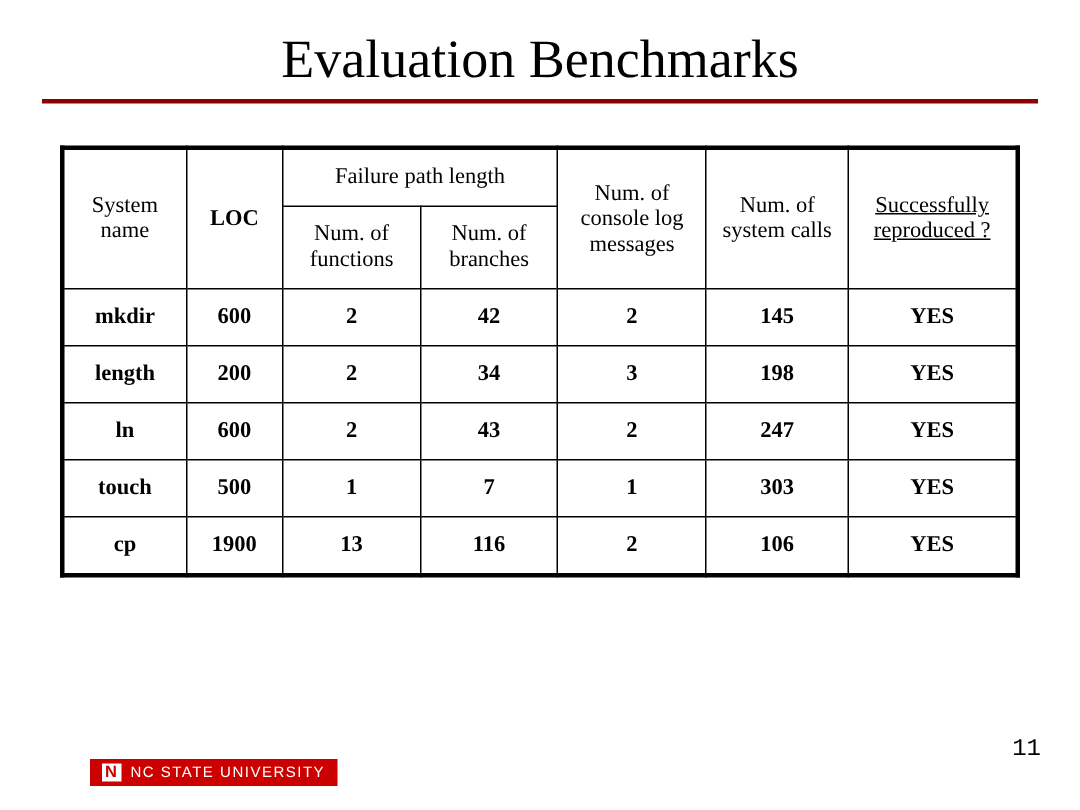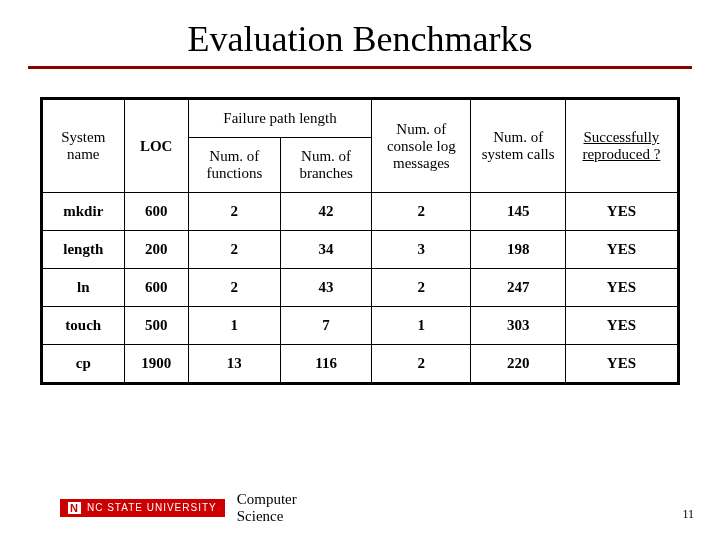--- a/index.html
+++ b/index.html
@@ -76,22 +76,23 @@
     padding: 0 2px;
     font-size: 11px;
   }
   .dept {
     font-size: 15px;
     line-height: 1.1;
   }
   .pagenum {
     position: absolute;
     right: 26px;
-    bottom: 18px;
-    font-size: 12px;
+    bottom: 32px;
+    font-size: 16px;
+    font-family: Liberation Mono, monospace;
   }
 </style>
 </head>
 <body>
 
 <div class="slide">
   <h1 class="title">Evaluation Benchmarks</h1>
   <div class="rule"></div>
 
   <table class="bench">
@@ -145,31 +146,27 @@
           <td>1</td>
           <td>303</td>
           <td>YES</td>
         </tr>
         <tr>
           <td>cp</td>
           <td>1900</td>
           <td>13</td>
           <td>116</td>
           <td>2</td>
-          <td>220</td>
+          <td>106</td>
           <td>YES</td>
         </tr>
       </tbody>
   </table>
 </div>
 
 <div class="footer">
   <div class="ncstate">
     <span class="nc">N</span>
     <span>NC STATE UNIVERSITY</span>
   </div>
-  <div class="dept">
-    <div>Computer</div>
-    <div>Science</div>
-  </div>
 </div>
 
 <div class="pagenum">11</div>
 
 </body></html>

